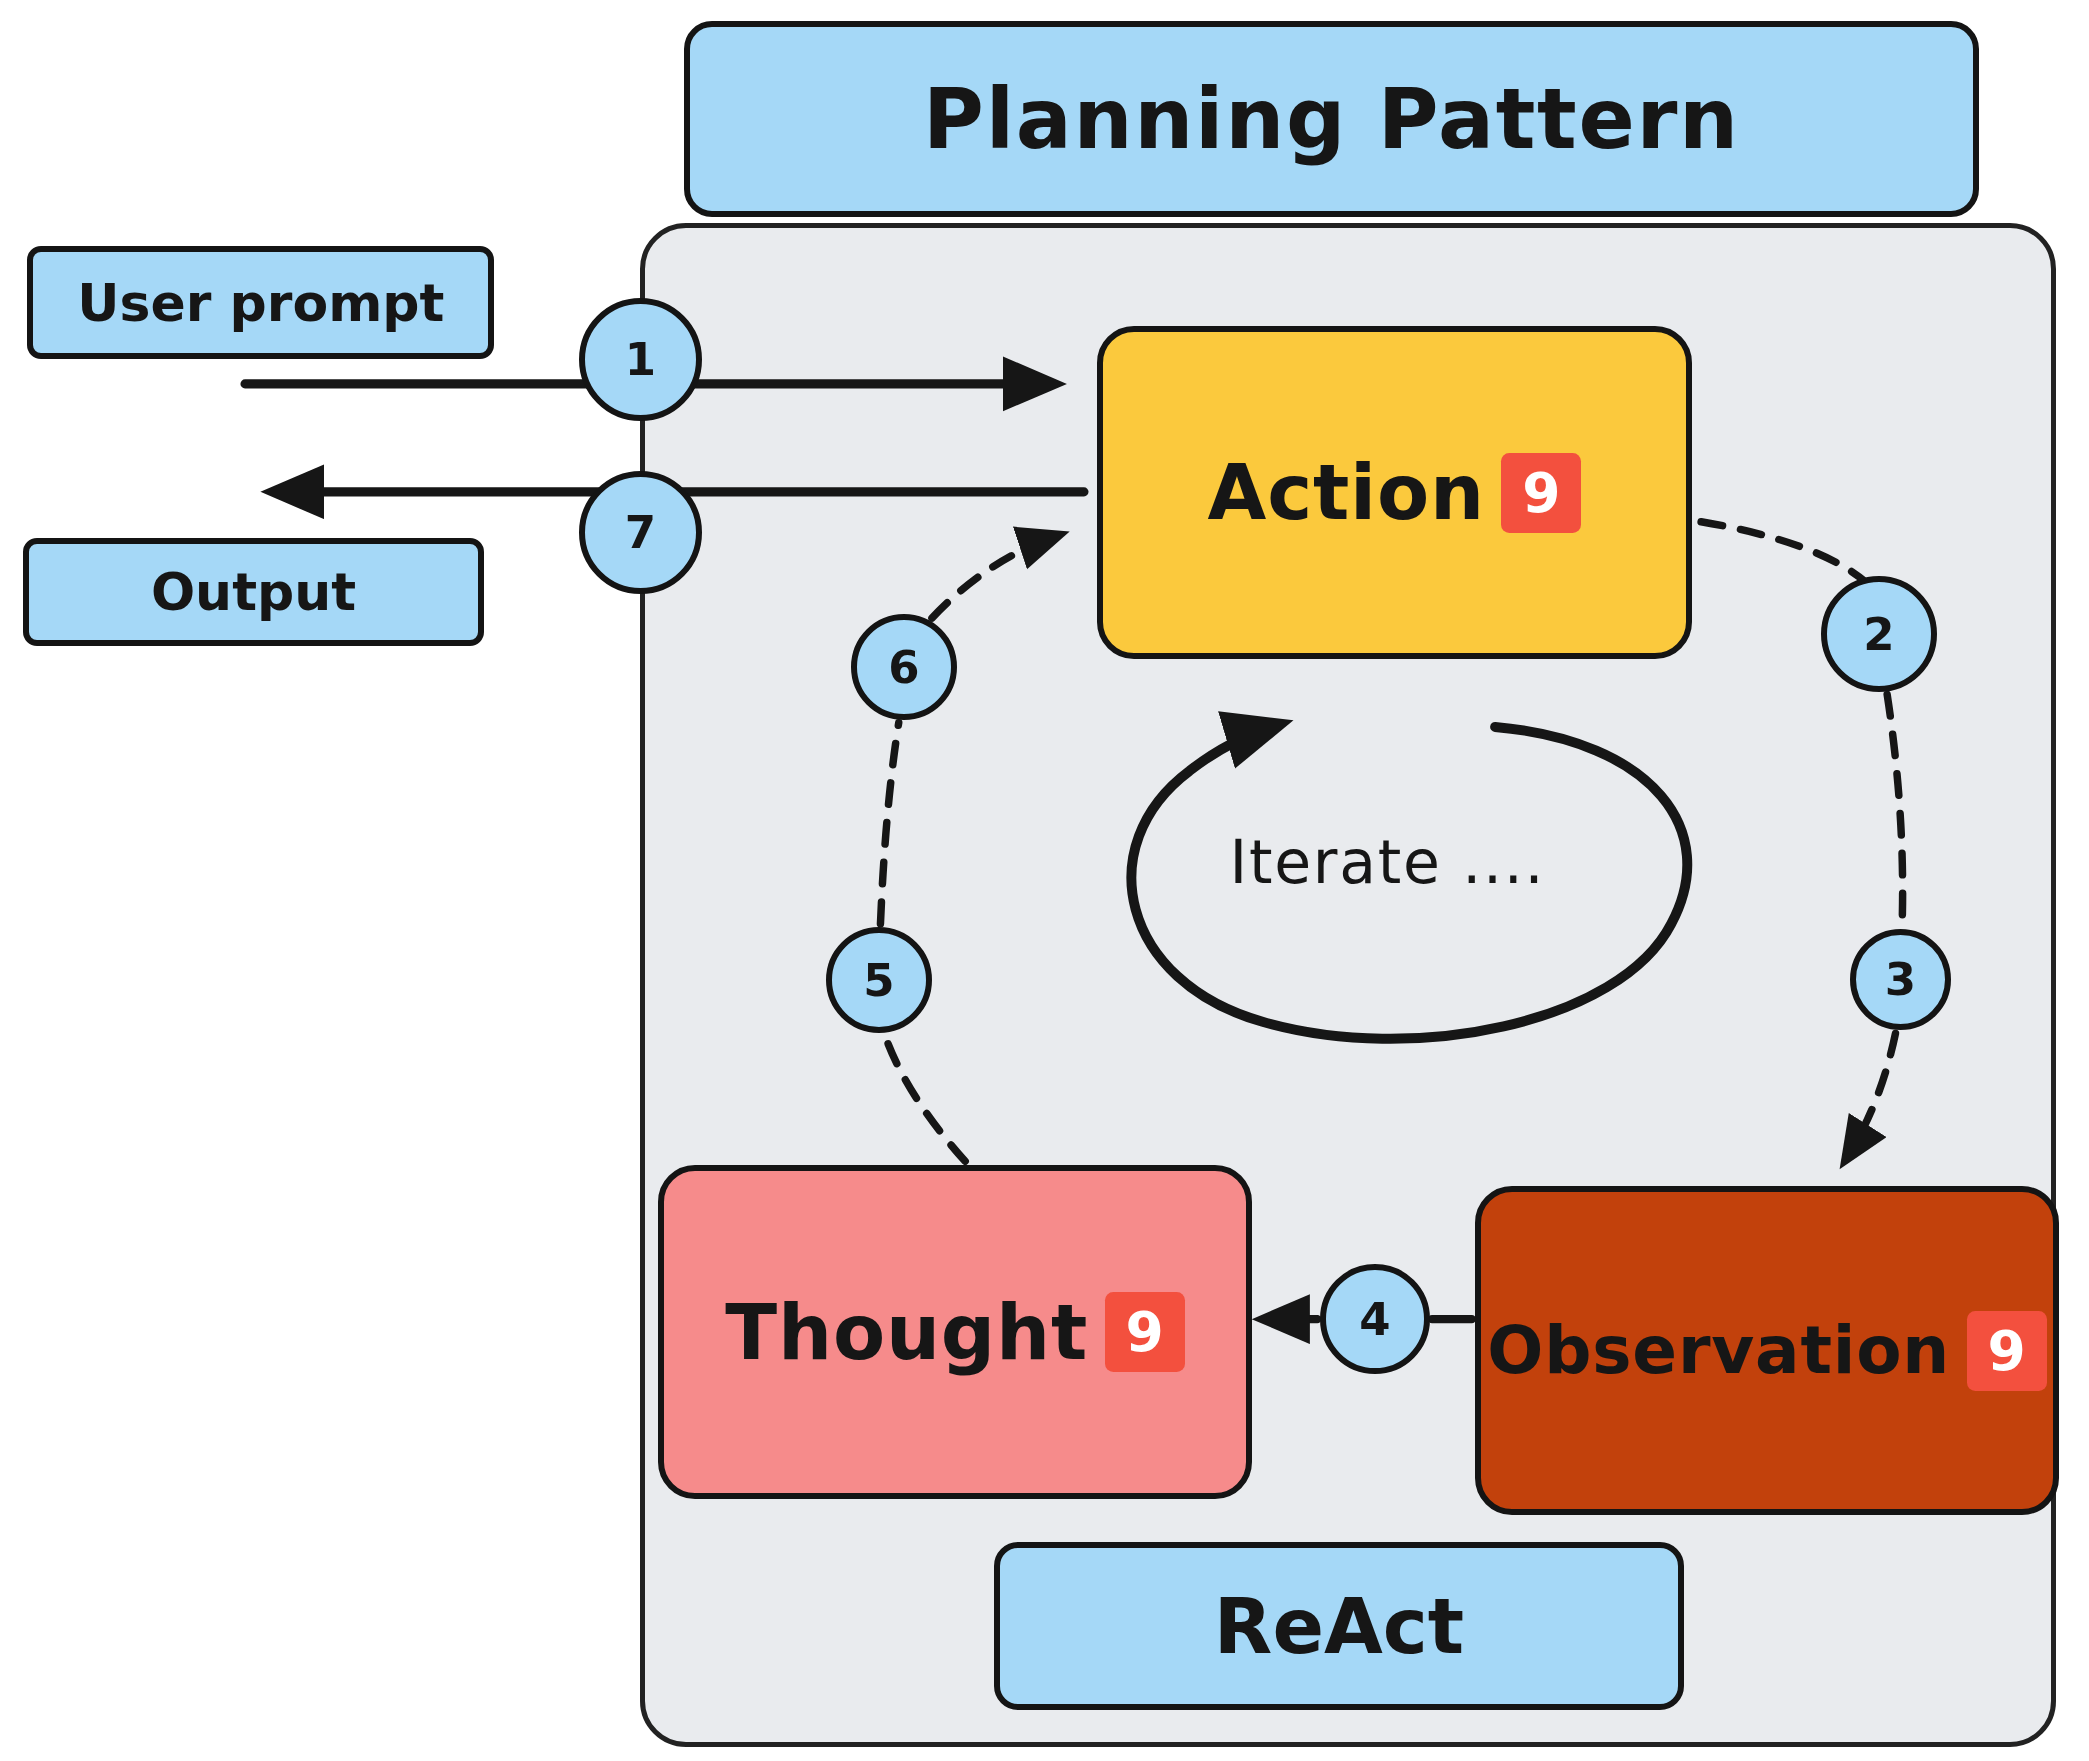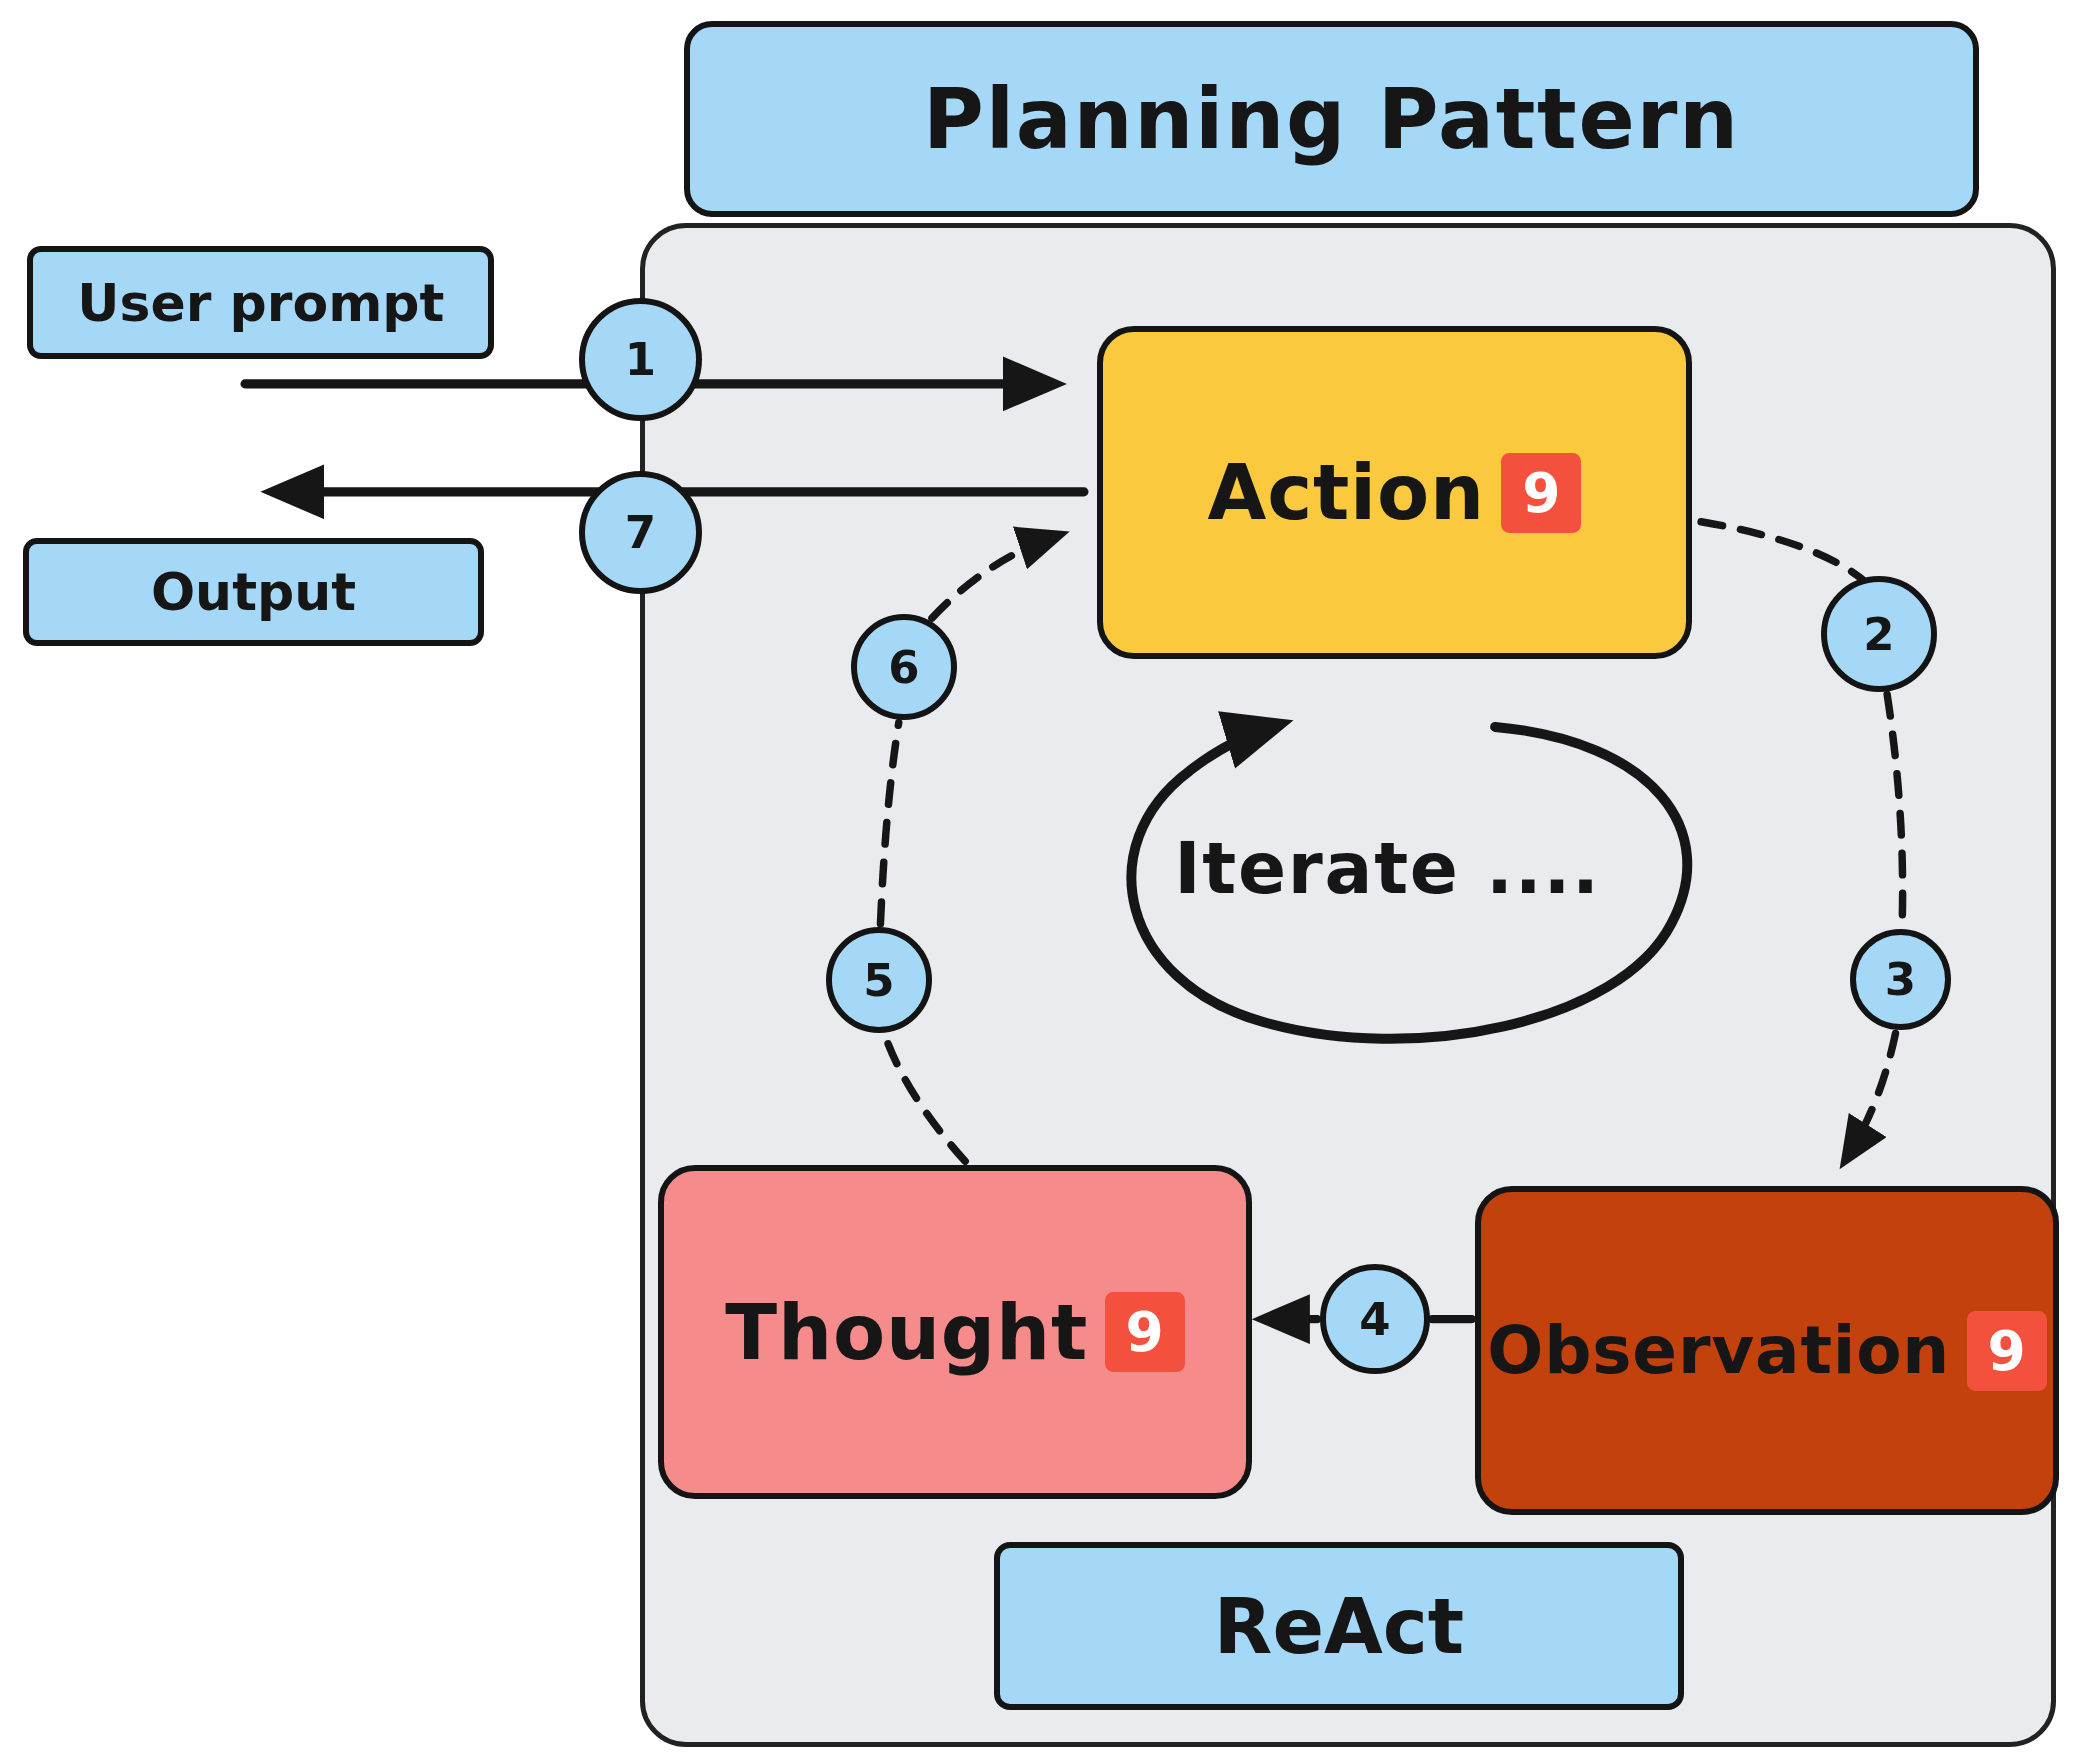--- a/index.html
+++ b/index.html
@@ -52,25 +52,25 @@
   #step-1{left:579px;top:298px;width:123px;height:123px;}
   #step-7{left:579px;top:471px;width:123px;height:123px;}
   #step-2{left:1821px;top:576px;width:116px;height:116px;}
   #step-3{left:1850px;top:929px;width:101px;height:101px;}
   #step-4{left:1320px;top:1264px;width:110px;height:110px;}
   #step-5{left:826px;top:927px;width:106px;height:106px;}
   #step-6{left:851px;top:614px;width:106px;height:106px;}
 
   .iterate-label{
     position:absolute;left:1126px;top:827px;width:523px;
-    text-align:center;font-size:71px;font-weight:700;z-index:3;letter-spacing:1.7px;
+    text-align:center;font-size:60px;font-weight:400;z-index:3;letter-spacing:1.7px;
   }
   .react-bar{
     position:absolute;left:994px;top:1542px;width:678px;height:156px;
-    background:#a5d8f7;border:6.6px solid #141414;border-radius:16px;
+    background:#a5d8f7;border:6.6px solid #141414;border-radius:24px;
     display:flex;align-items:center;justify-content:center;
     font-size:76px;font-weight:700;z-index:3;
   }
   svg.wires{position:absolute;left:0;top:0;z-index:2;}
 </style>
 </head>
 <body>
 
 <div id="canvas">
 

